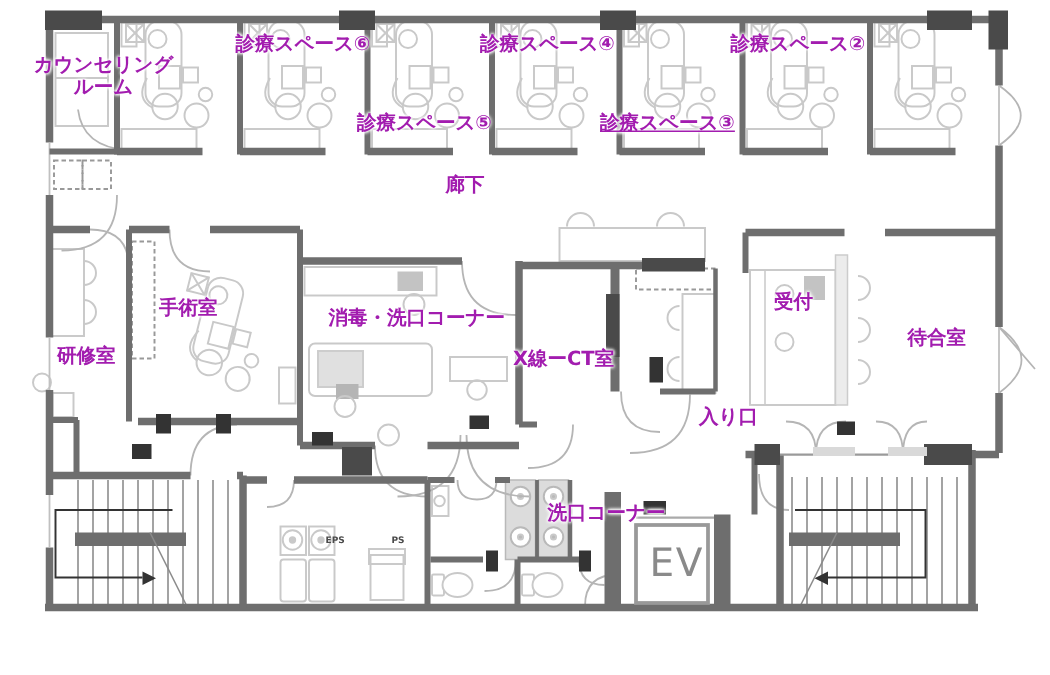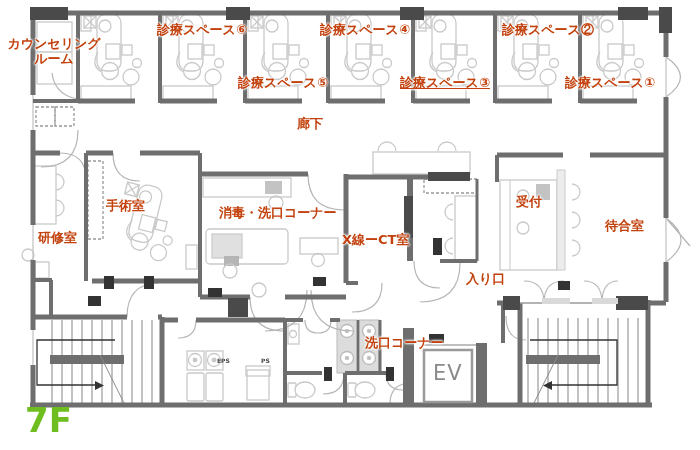--- a/index.html
+++ b/index.html
@@ -1,23 +1,23 @@
 <!DOCTYPE html>
 <html><head>
 <meta charset="utf-8">
 <style>
   html,body{margin:0;padding:0;background:#fff;}
   #stage{position:relative;width:700px;height:450px;background:#ffffff;overflow:hidden;
          font-family:"DejaVu Sans","Liberation Sans",sans-serif;}
   #plan-svg{position:absolute;left:0;top:0;}
-  .room-label{position:absolute;color:#c2410c;font-weight:bold;font-size:13px;line-height:1.15;
+  .room-label{position:absolute;color:#a21caf;font-weight:bold;font-size:13px;line-height:1.15;
       white-space:pre-line;z-index:5;
       text-shadow:0 0 2px #fff,0 0 2px #fff,0 0 3px #fff,0 0 3px #fff;}
   .room-label.center{text-align:center;}
-  .ev-label{position:absolute;color:#8a8a8a;font-weight:400;font-size:21px;letter-spacing:1px;z-index:5;text-align:right;}
+  .ev-label{position:absolute;color:#8a8a8a;font-weight:400;font-size:26px;letter-spacing:1px;z-index:5;text-align:right;}
   .tiny-label{position:absolute;color:#4a4a4a;font-weight:bold;font-size:6px;z-index:5;}
   .floor-label{position:absolute;color:#6fbe20;font-weight:800;font-size:34px;z-index:5;}
 </style>
 </head>
 <body>
 
 <div id="stage">
 
 <svg id="plan-svg" width="700" height="450" viewBox="0 0 700 450">
   <defs>
@@ -305,34 +305,32 @@
     <rect x="88" y="296" width="13" height="10"></rect>
     <rect x="208" y="288" width="14" height="9"></rect>
         <rect x="313" y="277" width="13" height="9"></rect>
     <rect x="433" y="238" width="9" height="17"></rect>
         <rect x="558" y="281" width="12" height="9"></rect>
     <rect x="324" y="367" width="8" height="14"></rect>
         <rect x="386" y="367" width="8" height="14"></rect>
   </g>
 </svg>
 
-  <div class="room-label center" style="left:3px;top:37px;width:102px;">カウンセリング
+  <div class="room-label center" style="left:18px;top:37px;width:102px;">カウンセリング
 ルーム</div>
   <div class="room-label" style="left:157px;top:23px;">診療スペース⑥</div>
   <div class="room-label" style="left:238px;top:76px;">診療スペース⑤</div>
   <div class="room-label" style="left:320px;top:23px;text-align:center;">診療スペース④</div>
   <div class="room-label" style="left:400px;top:76px;text-decoration:underline;">診療スペース③</div>
-  <div class="room-label" style="left:502px;top:23px;font-family:Liberation Serif, serif;">診療スペース②</div>
-  <div class="room-label" style="left:565px;top:76px;">診療スペース①</div>
+  <div class="room-label" style="left:487px;top:23px;">診療スペース②</div>
   <div class="room-label" style="left:297px;top:117px;">廊下</div>
   <div class="room-label" style="left:106px;top:171px;margin-top:28px;">手術室</div>
   <div class="room-label" style="left:219px;top:206px;">消毒・洗口コーナー</div>
   <div class="room-label" style="left:342px;top:233px;">X線ーCT室</div>
   <div class="room-label" style="left:516px;top:195px;">受付</div>
   <div class="room-label" style="left:605px;top:219px;">待合室</div>
   <div class="room-label" style="left:38px;top:231px;">研修室</div>
   <div class="room-label" style="left:466px;top:272px;">入り口</div>
   <div class="room-label" style="left:365px;top:336px;">洗口コーナー</div>
   <div class="ev-label" style="left:433px;top:361px;">EV</div>
   <div class="tiny-label" style="left:217px;top:357px;">EPS</div>
   <div class="tiny-label" style="left:261px;top:357px;">PS</div>
-  <div class="floor-label" style="left:25px;top:400px;">7F</div>
 </div>
 
 </body></html>

